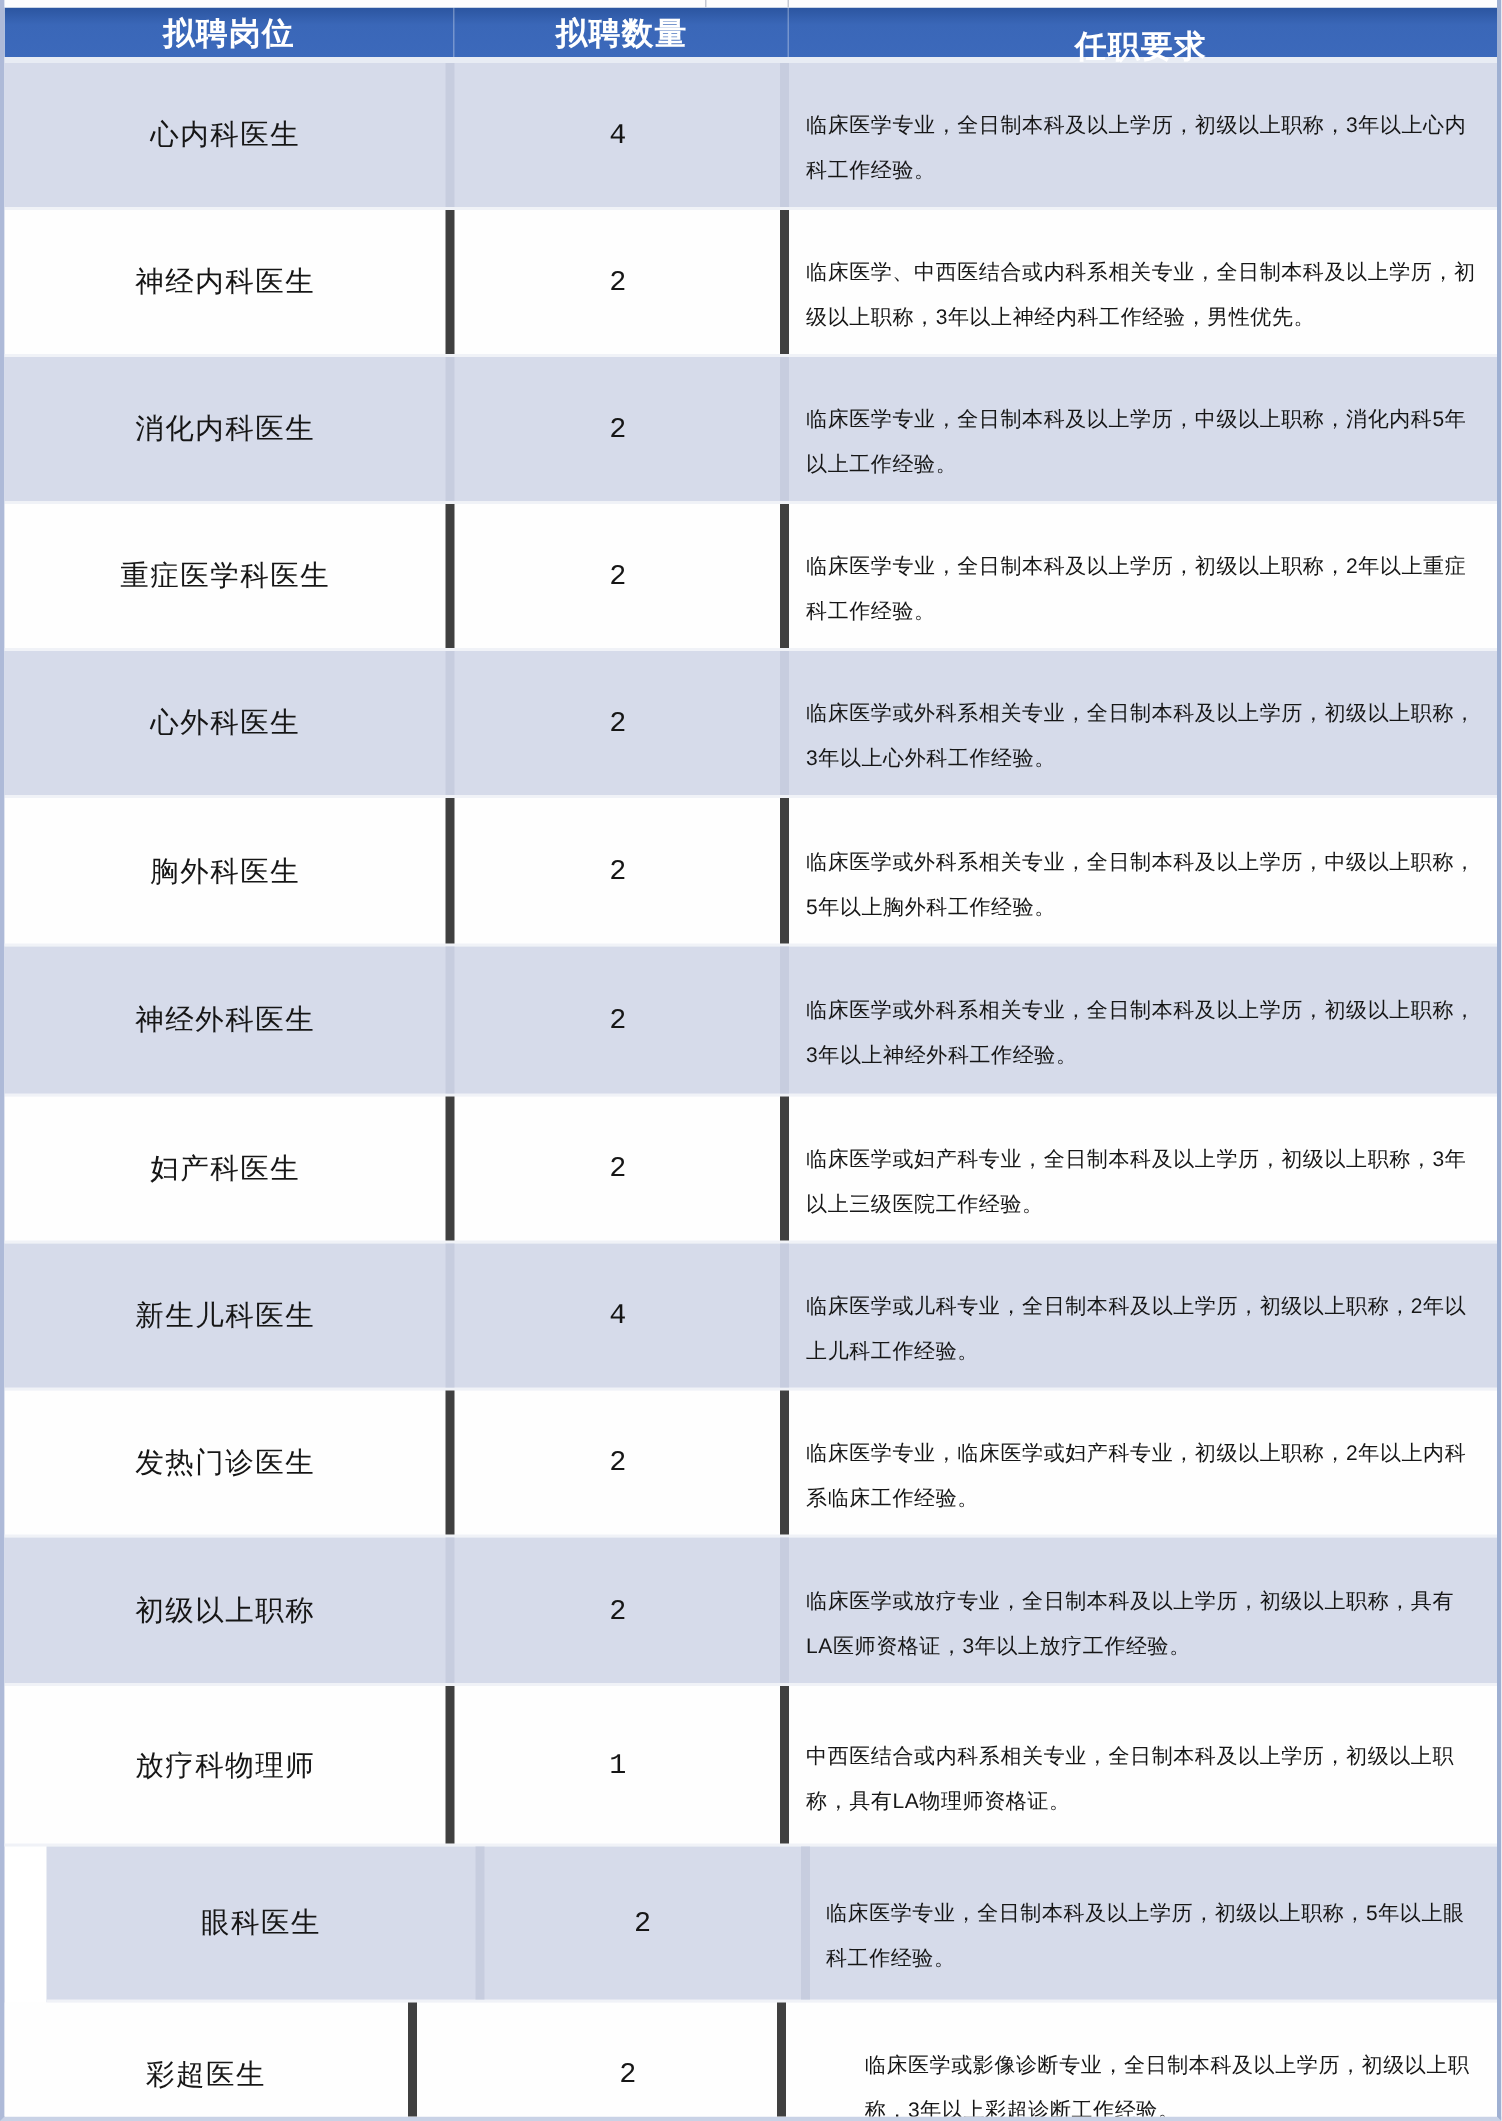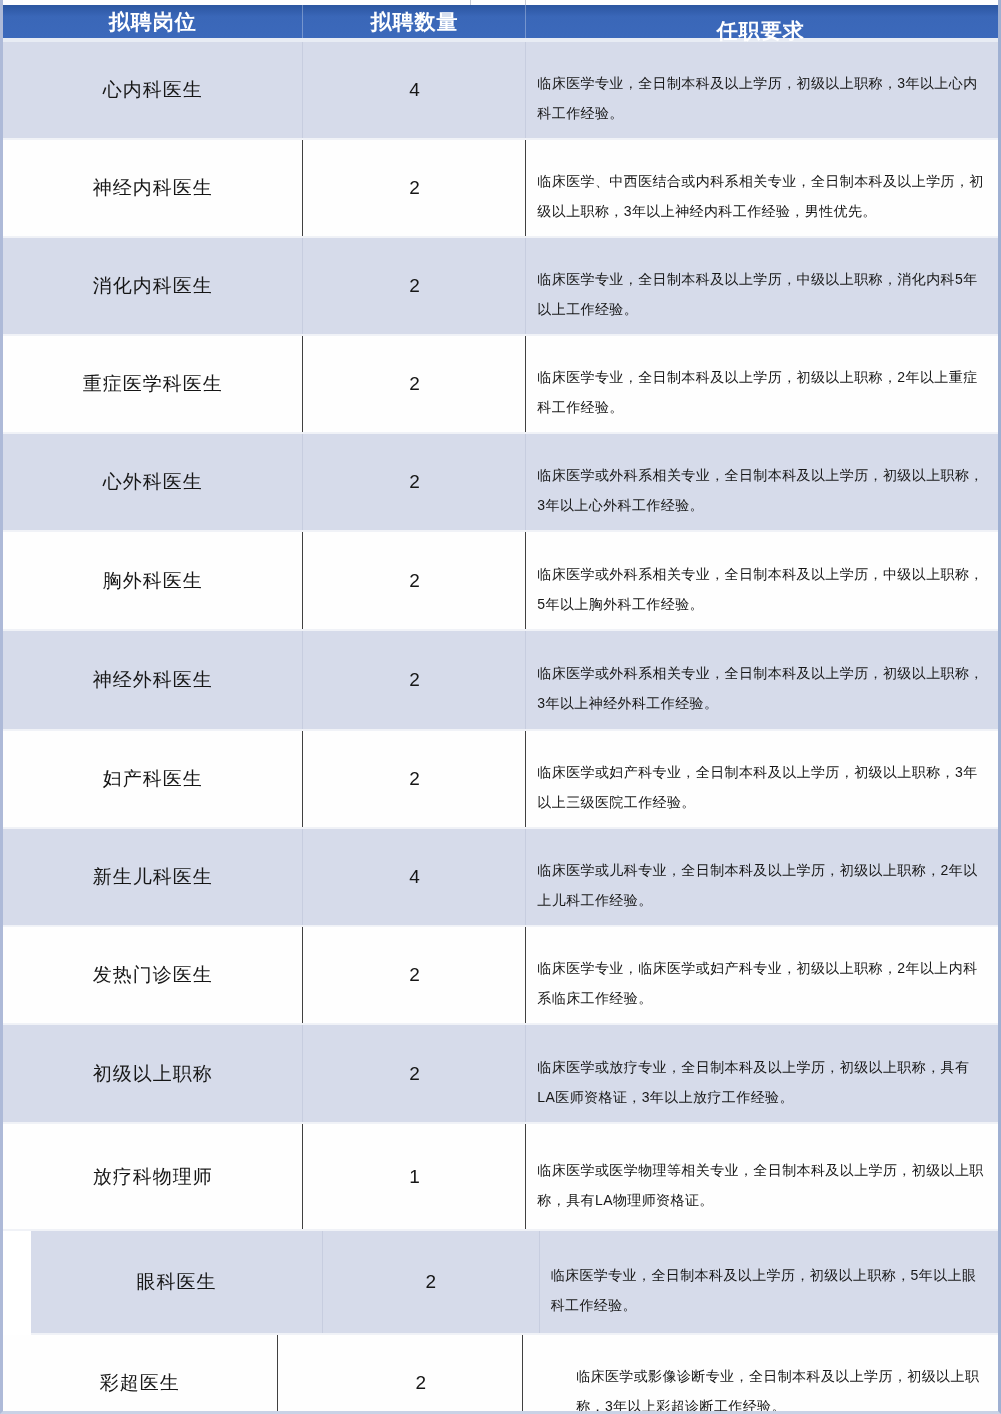--- a/index.html
+++ b/index.html
@@ -9,35 +9,35 @@
     display:flex;flex-direction:column;
     border-left:3px solid #aebad8;border-right:3px solid #9fb0d2;border-bottom:3px solid #c9d2e6;
     background:#ffffff;overflow:hidden;
   }
   .top-strip{height:5px;background:#fdfdfe;position:relative;flex:0 0 auto;}
   .top-strip .tick{position:absolute;top:0;bottom:0;width:1px;background:#c4c8d2;}
   .tick-a{left:467px;} .tick-b{left:522px;}
   .row{display:flex;flex:0 0 auto;}
   .cell{box-sizing:border-box;}
   .c1{width:30.2%;display:flex;align-items:center;justify-content:center;text-align:center;font-family:Liberation Mono, monospace;}
-  .c2{width:22.4%;display:flex;align-items:center;justify-content:center;text-align:right;}
+  .c2{width:22.4%;display:flex;align-items:center;justify-content:center;text-align:right;font-family:Liberation Mono, monospace;}
   .c3{width:47.4%;display:flex;align-items:center;text-align:left;padding:26px 14px 10px 11px;}
   .header{
     height:33px;
     background:linear-gradient(180deg,#2b55a0 0%,#3a67b8 35%,#3c69bb 100%);
     border-bottom:4px solid #e8ecf4;
   }
   .header .cell{
     color:#ffffff;font-size:21px;font-weight:bold;letter-spacing:1px;
     border-right:1px solid rgba(255,255,255,0.30);
   }
   .header .cell:last-child{border-right:none;}
   .data-row{border-bottom:2px solid #f0f2f7;}
   .data-row:last-child{border-bottom:none;flex:1 1 auto;}
-  .data-row .cell{border-right:1px solid #404040;}
+  .data-row .cell{border-right:6px solid #404040;}
   .data-row .cell:last-child{border-right:none;}
   .row-alt{background:#d6dbea;}
   .row-alt .cell{border-right-color:#c7cddf;}
   .row-plain{background:#fefefe;}
   .pos{font-size:19px;letter-spacing:1px;}
   .cnt{font-size:19px;}
   .req{font-size:14px;line-height:30px;letter-spacing:0.4px;}
   
   .h1{min-height:75px;} .h2{min-height:84px;} .h3{min-height:84px;}
   .h4{min-height:86px;} .h5{min-height:96px;} .h6{min-height:97px;}
@@ -123,21 +123,21 @@
 
   <div class="row data-row row-alt h11">
     <div class="cell c1 pos">初级以上职称</div>
     <div class="cell c2 cnt">2</div>
     <div class="cell c3 req">临床医学或放疗专业，全日制本科及以上学历，初级以上职称，具有LA医师资格证，3年以上放疗工作经验。</div>
   </div>
 
   <div class="row data-row row-plain h12">
     <div class="cell c1 pos">放疗科物理师</div>
     <div class="cell c2 cnt">1</div>
-    <div class="cell c3 req">临床医学或医学物理等相关专业，全日制本科及以上学历，初级以上职称，具有LA物理师资格证。</div>
+    <div class="cell c3 req">中西医结合或内科系相关专业，全日制本科及以上学历，初级以上职称，具有LA物理师资格证。</div>
   </div>
 
   <div class="row data-row row-alt h13">
     <div class="cell c1 pos">眼科医生</div>
     <div class="cell c2 cnt">2</div>
     <div class="cell c3 req">临床医学专业，全日制本科及以上学历，初级以上职称，5年以上眼科工作经验。</div>
   </div>
 
   <div class="row data-row row-plain h14">
     <div class="cell c1 pos">彩超医生</div>

